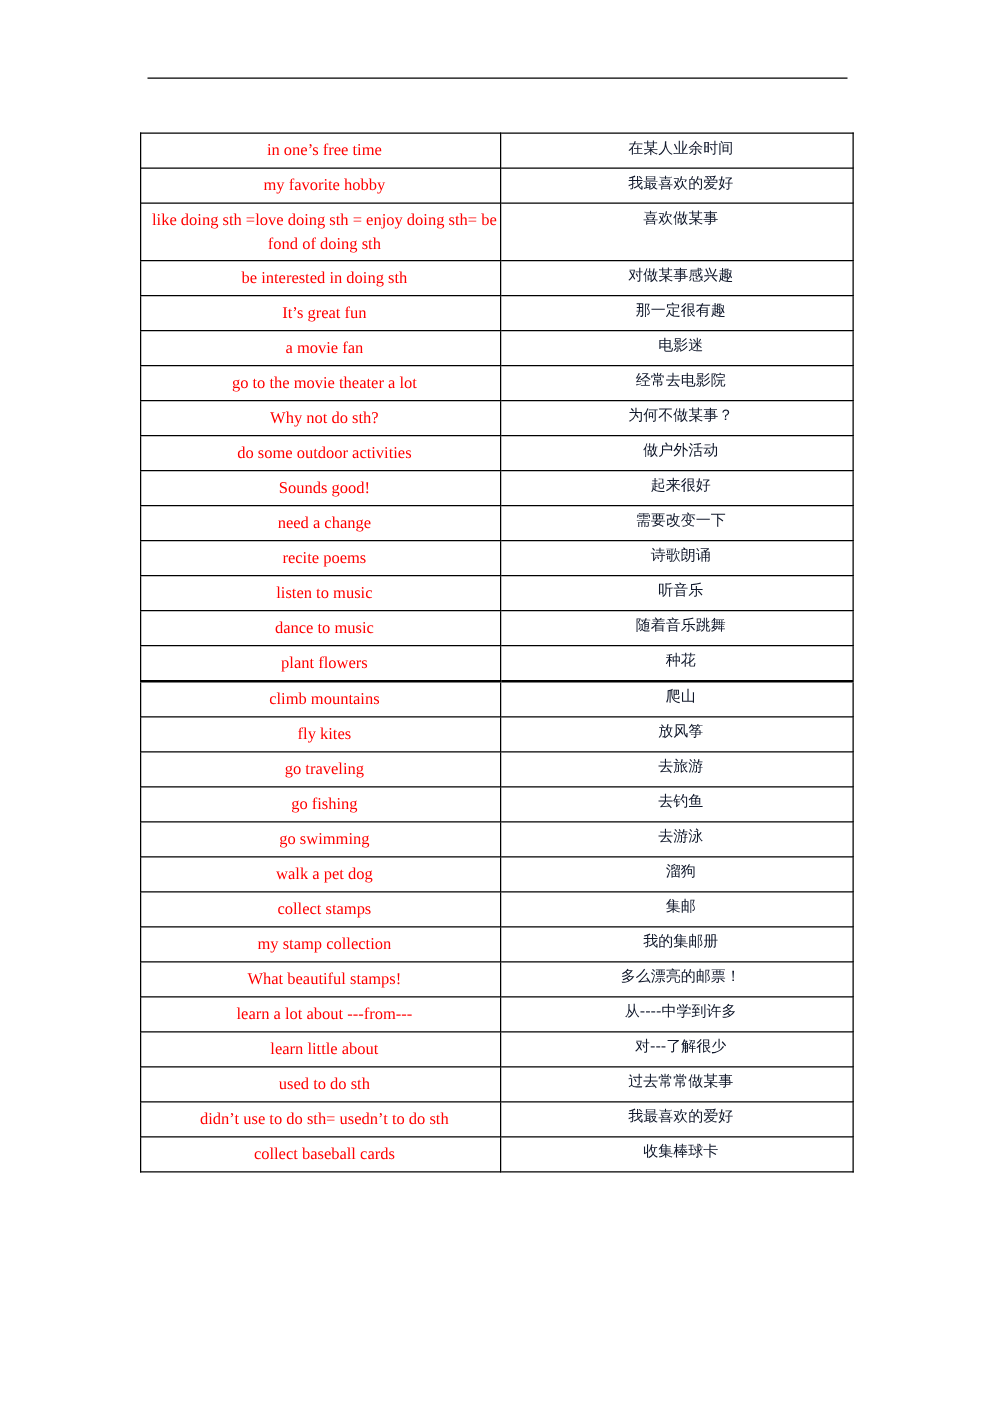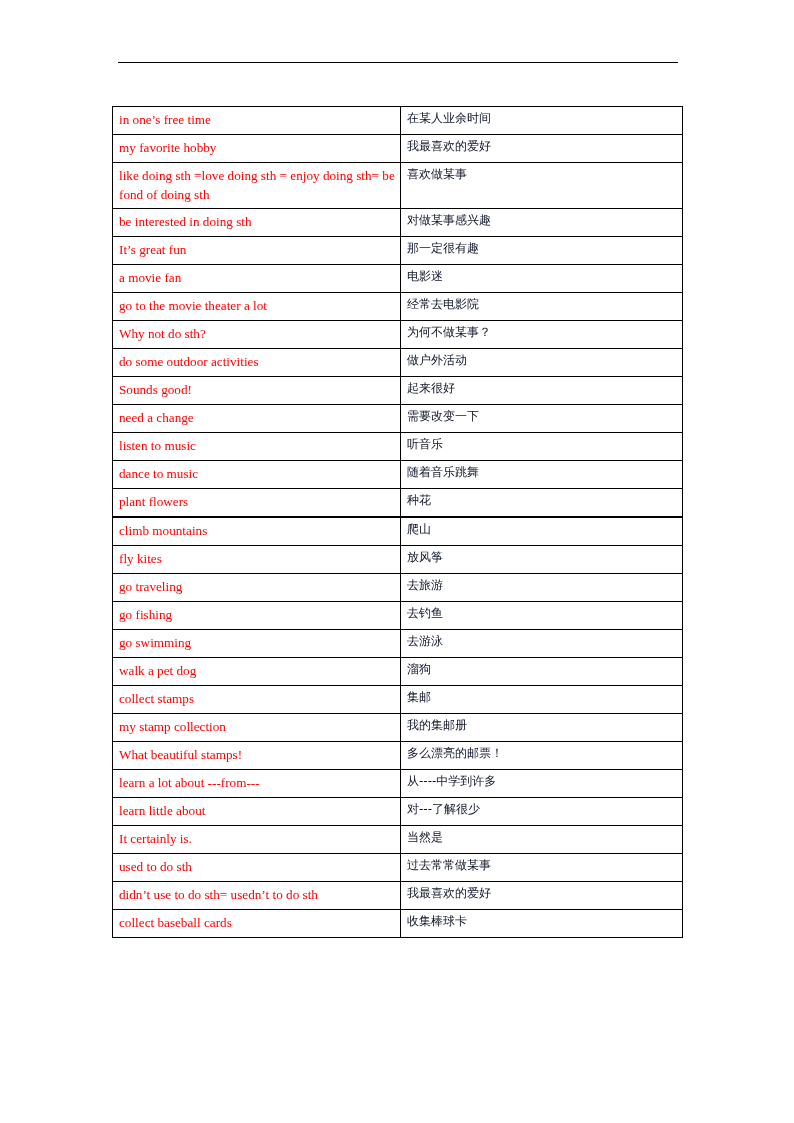--- a/index.html
+++ b/index.html
@@ -33,20 +33,21 @@
   .table-wrap {
     position: absolute;
     left: 112px;
     top: 106px;
     width: 570px;
   }
   table.vocab {
     width: 570px;
     border-collapse: collapse;
     table-layout: fixed;
+    text-align: center;
   }
   table.vocab col.c-en { width: 288px; }
   table.vocab col.c-zh { width: 282px; }
   table.vocab td {
     border: 1px solid #000000;
     vertical-align: top;
     padding: 3px 0 4px 6px;
     line-height: 1.45;
   }
   td.en {
@@ -120,20 +121,24 @@
           </tr>
           <tr class="row">
             <td class="en">Sounds good!</td>
             <td class="zh">起来很好</td>
           </tr>
           <tr class="row">
             <td class="en">need a change</td>
             <td class="zh">需要改变一下</td>
           </tr>
           <tr class="row">
+            <td class="en">recite poems</td>
+            <td class="zh">诗歌朗诵</td>
+          </tr>
+          <tr class="row">
             <td class="en">listen to music</td>
             <td class="zh">听音乐</td>
           </tr>
           <tr class="row">
             <td class="en">dance to music</td>
             <td class="zh">随着音乐跳舞</td>
           </tr>
           <tr class="row thick-below">
             <td class="en">plant flowers</td>
             <td class="zh">种花</td>
@@ -176,24 +181,20 @@
           </tr>
           <tr class="row">
             <td class="en">learn a lot about ---from---</td>
             <td class="zh">从----中学到许多</td>
           </tr>
           <tr class="row">
             <td class="en">learn little about</td>
             <td class="zh">对---了解很少</td>
           </tr>
           <tr class="row">
-            <td class="en">It certainly is.</td>
-            <td class="zh">当然是</td>
-          </tr>
-          <tr class="row">
             <td class="en">used to do sth</td>
             <td class="zh">过去常常做某事</td>
           </tr>
           <tr class="row">
             <td class="en">didn’t use to do sth= usedn’t to do sth</td>
             <td class="zh">我最喜欢的爱好</td>
           </tr>
           <tr class="row">
             <td class="en">collect baseball cards</td>
             <td class="zh">收集棒球卡</td>

